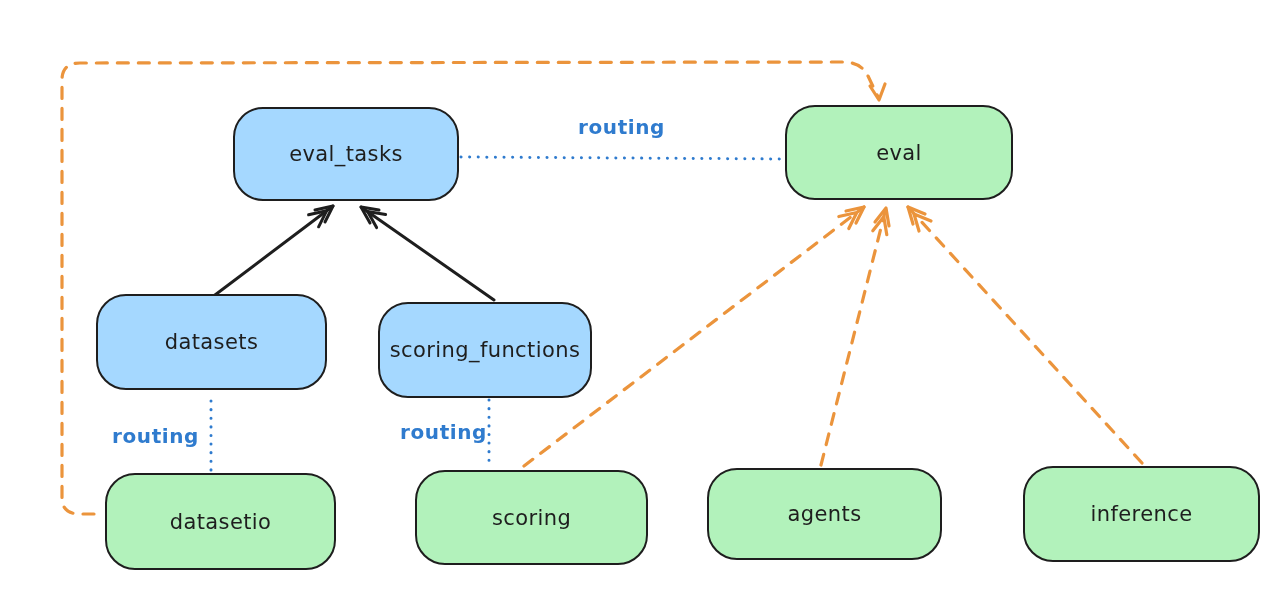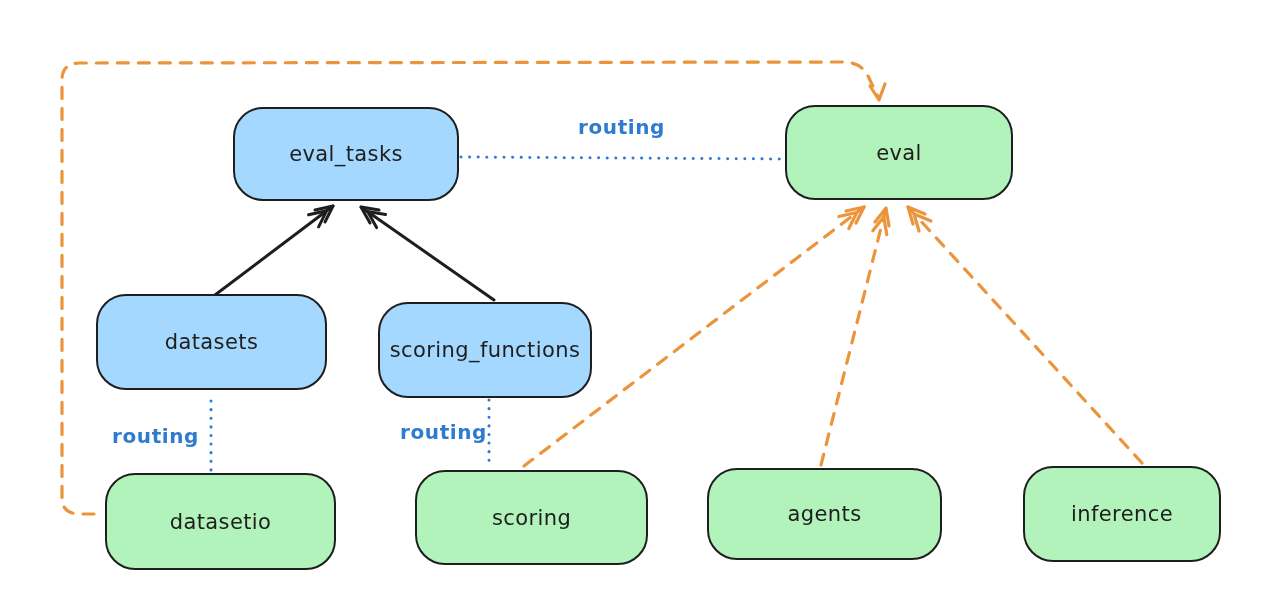--- a/index.html
+++ b/index.html
@@ -16,21 +16,21 @@
   }
   .node.blue{background:var(--registry_fill,#a5d8ff);}
   .node.green{background:var(--api_fill,#b2f2bb);}
   #n-eval_tasks{left:233px;top:107px;width:226px;height:94px;}
   #n-eval{left:785px;top:105px;width:228px;height:95px;}
   #n-datasets{left:96px;top:294px;width:231px;height:96px;}
   #n-scoring_functions{left:378px;top:302px;width:214px;height:96px;text-align:center;}
   #n-datasetio{left:105px;top:473px;width:231px;height:97px;}
   #n-scoring{left:385px;top:470px;width:233px;height:95px;margin-left:30px;}
   #n-agents{left:707px;top:468px;width:235px;height:92px;}
-  #n-inference{left:1023px;top:466px;width:198px;height:96px;}
+  #n-inference{left:1023px;top:466px;width:237px;height:96px;}
   .edge-label{
     position:absolute;color:var(--routing_blue,#2f7bce);
     font-size:20px;font-weight:bold;letter-spacing:.6px;
   }
   #el-top{left:578px;top:115px;}
   #el-left{left:112px;top:424px;}
   #el-mid{left:400px;top:420px;}
   .l-black{fill:none;stroke:var(--stroke,#1e1e1e);stroke-width:3;stroke-linecap:round;}
   .l-blue{fill:none;stroke:var(--routing_blue,#2f7bce);stroke-width:3;stroke-linecap:round;stroke-dasharray:0.1 8.5;}
   .l-orange{fill:none;stroke:var(--dependency_orange,#eb943c);stroke-width:3.2;stroke-linecap:round;stroke-dasharray:11 10;}

